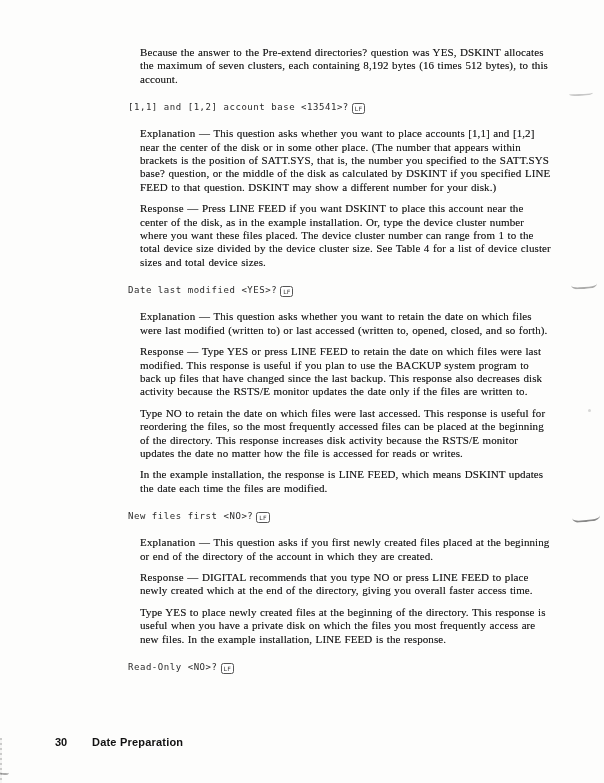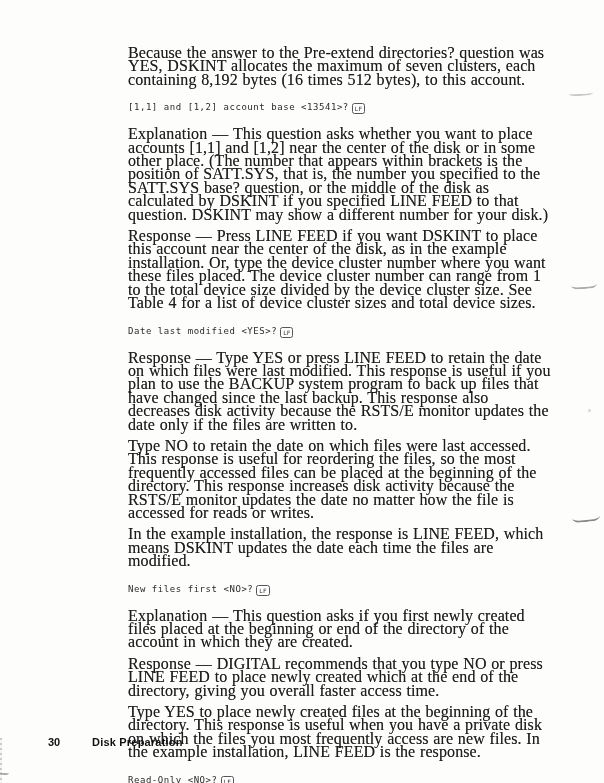--- a/index.html
+++ b/index.html
@@ -10,22 +10,22 @@
     overflow: hidden;
     font-family: "Liberation Serif", serif;
   }
   .content {
     position: absolute;
     left: 128px; top: 46px;
     width: 424px;
     color: #1d1d1d;
   }
   p.body {
-    margin: 0 0 8px 0;
-    font-size: 16px;
+    margin: 0 0 8px 12px;
+    font-size: 11px;
     line-height: 13.4px;
     letter-spacing: 0.1px;
     word-spacing: 0.6px;
     text-shadow: 0 0 0.4px rgba(20,20,20,0.55);
   }
   p.body b.lead { font-weight: normal; letter-spacing: 0.2px; }
   p.mono {
     margin: 16px 0 13px 0;
     font-family: "DejaVu Sans Mono", monospace;
     font-size: 9px;
@@ -50,21 +50,21 @@
   }
   .footer {
     position: absolute;
     left: 0; top: 736px;
     width: 604px;
     font-family: "Liberation Sans", sans-serif;
     font-weight: bold;
     font-size: 11px;
     color: #111;
   }
-  .footer .pagenum { position: absolute; left: 48px; top: 0; }
+  .footer .pagenum { position: absolute; left: 55px; top: 0; }
   .footer .section { position: absolute; left: 92px; top: 0; letter-spacing: 0.2px; }
   
   .mark { position: absolute; pointer-events: none; }
   .mark-dash-top {
     left: 569px; top: 91px; width: 24px; height: 3px;
     border-bottom: 2px solid rgba(60,60,60,0.28);
     border-radius: 50%/60%;
     transform: rotate(-3deg);
   }
   .mark-swoosh-mid {
@@ -99,33 +99,34 @@
 <body>
 
 <div class="page">
 
   <div class="content" id="content">
       <p class="body"><span>Because the answer to the Pre-extend directories? question was YES, DSKINT allocates the maximum of seven clusters, each containing 8,192 bytes (16 times 512 bytes), to this account.</span></p>
       <p class="mono"><span>[1,1] and [1,2] account base &lt;13541&gt;?</span><span class="keycap">LF</span></p>
       <p class="body"><b class="lead">Explanation —</b> <span>This question asks whether you want to place accounts [1,1] and [1,2] near the center of the disk or in some other place. (The number that appears within brackets is the position of SATT.SYS, that is, the number you specified to the SATT.SYS base? question, or the middle of the disk as calculated by DSKINT if you specified LINE FEED to that question. DSKINT may show a different number for your disk.)</span></p>
       <p class="body"><b class="lead">Response —</b> <span>Press LINE FEED if you want DSKINT to place this account near the center of the disk, as in the example installation. Or, type the device cluster number where you want these files placed. The device cluster number can range from 1 to the total device size divided by the device cluster size. See Table 4 for a list of device cluster sizes and total device sizes.</span></p>
       <p class="mono"><span>Date last modified &lt;YES&gt;?</span><span class="keycap">LF</span></p>
+      <p class="body"><b class="lead">Explanation —</b> <span>This question asks whether you want to retain the date on which files were last modified (written to) or last accessed (written to, opened, closed, and so forth).</span></p>
       <p class="body"><b class="lead">Response —</b> <span>Type YES or press LINE FEED to retain the date on which files were last modified. This response is useful if you plan to use the BACKUP system program to back up files that have changed since the last backup. This response also decreases disk activity because the RSTS/E monitor updates the date only if the files are written to.</span></p>
       <p class="body"><span>Type NO to retain the date on which files were last accessed. This response is useful for reordering the files, so the most frequently accessed files can be placed at the beginning of the directory. This response increases disk activity because the RSTS/E monitor updates the date no matter how the file is accessed for reads or writes.</span></p>
       <p class="body"><span>In the example installation, the response is LINE FEED, which means DSKINT updates the date each time the files are modified.</span></p>
       <p class="mono"><span>New files first &lt;NO&gt;?</span><span class="keycap">LF</span></p>
       <p class="body"><b class="lead">Explanation —</b> <span>This question asks if you first newly created files placed at the beginning or end of the directory of the account in which they are created.</span></p>
       <p class="body"><b class="lead">Response —</b> <span>DIGITAL recommends that you type NO or press LINE FEED to place newly created which at the end of the directory, giving you overall faster access time.</span></p>
       <p class="body"><span>Type YES to place newly created files at the beginning of the directory. This response is useful when you have a private disk on which the files you most frequently access are new files. In the example installation, LINE FEED is the response.</span></p>
       <p class="mono"><span>Read-Only &lt;NO&gt;?</span><span class="keycap">LF</span></p>
     </div>
 
   <div class="footer">
     <span class="pagenum">30</span>
-    <span class="section">Disk Preparation</span>
+    <span class="section">Date Preparation</span>
   </div>
 
   <div class="mark mark-dash-top"></div>
   <div class="mark mark-swoosh-mid"></div>
   <div class="mark mark-speck"></div>
   <div class="mark mark-swoosh-low"></div>
   <div class="mark mark-edge-left"></div>
   <div class="mark mark-edge-tick"></div>
 
 </div>

